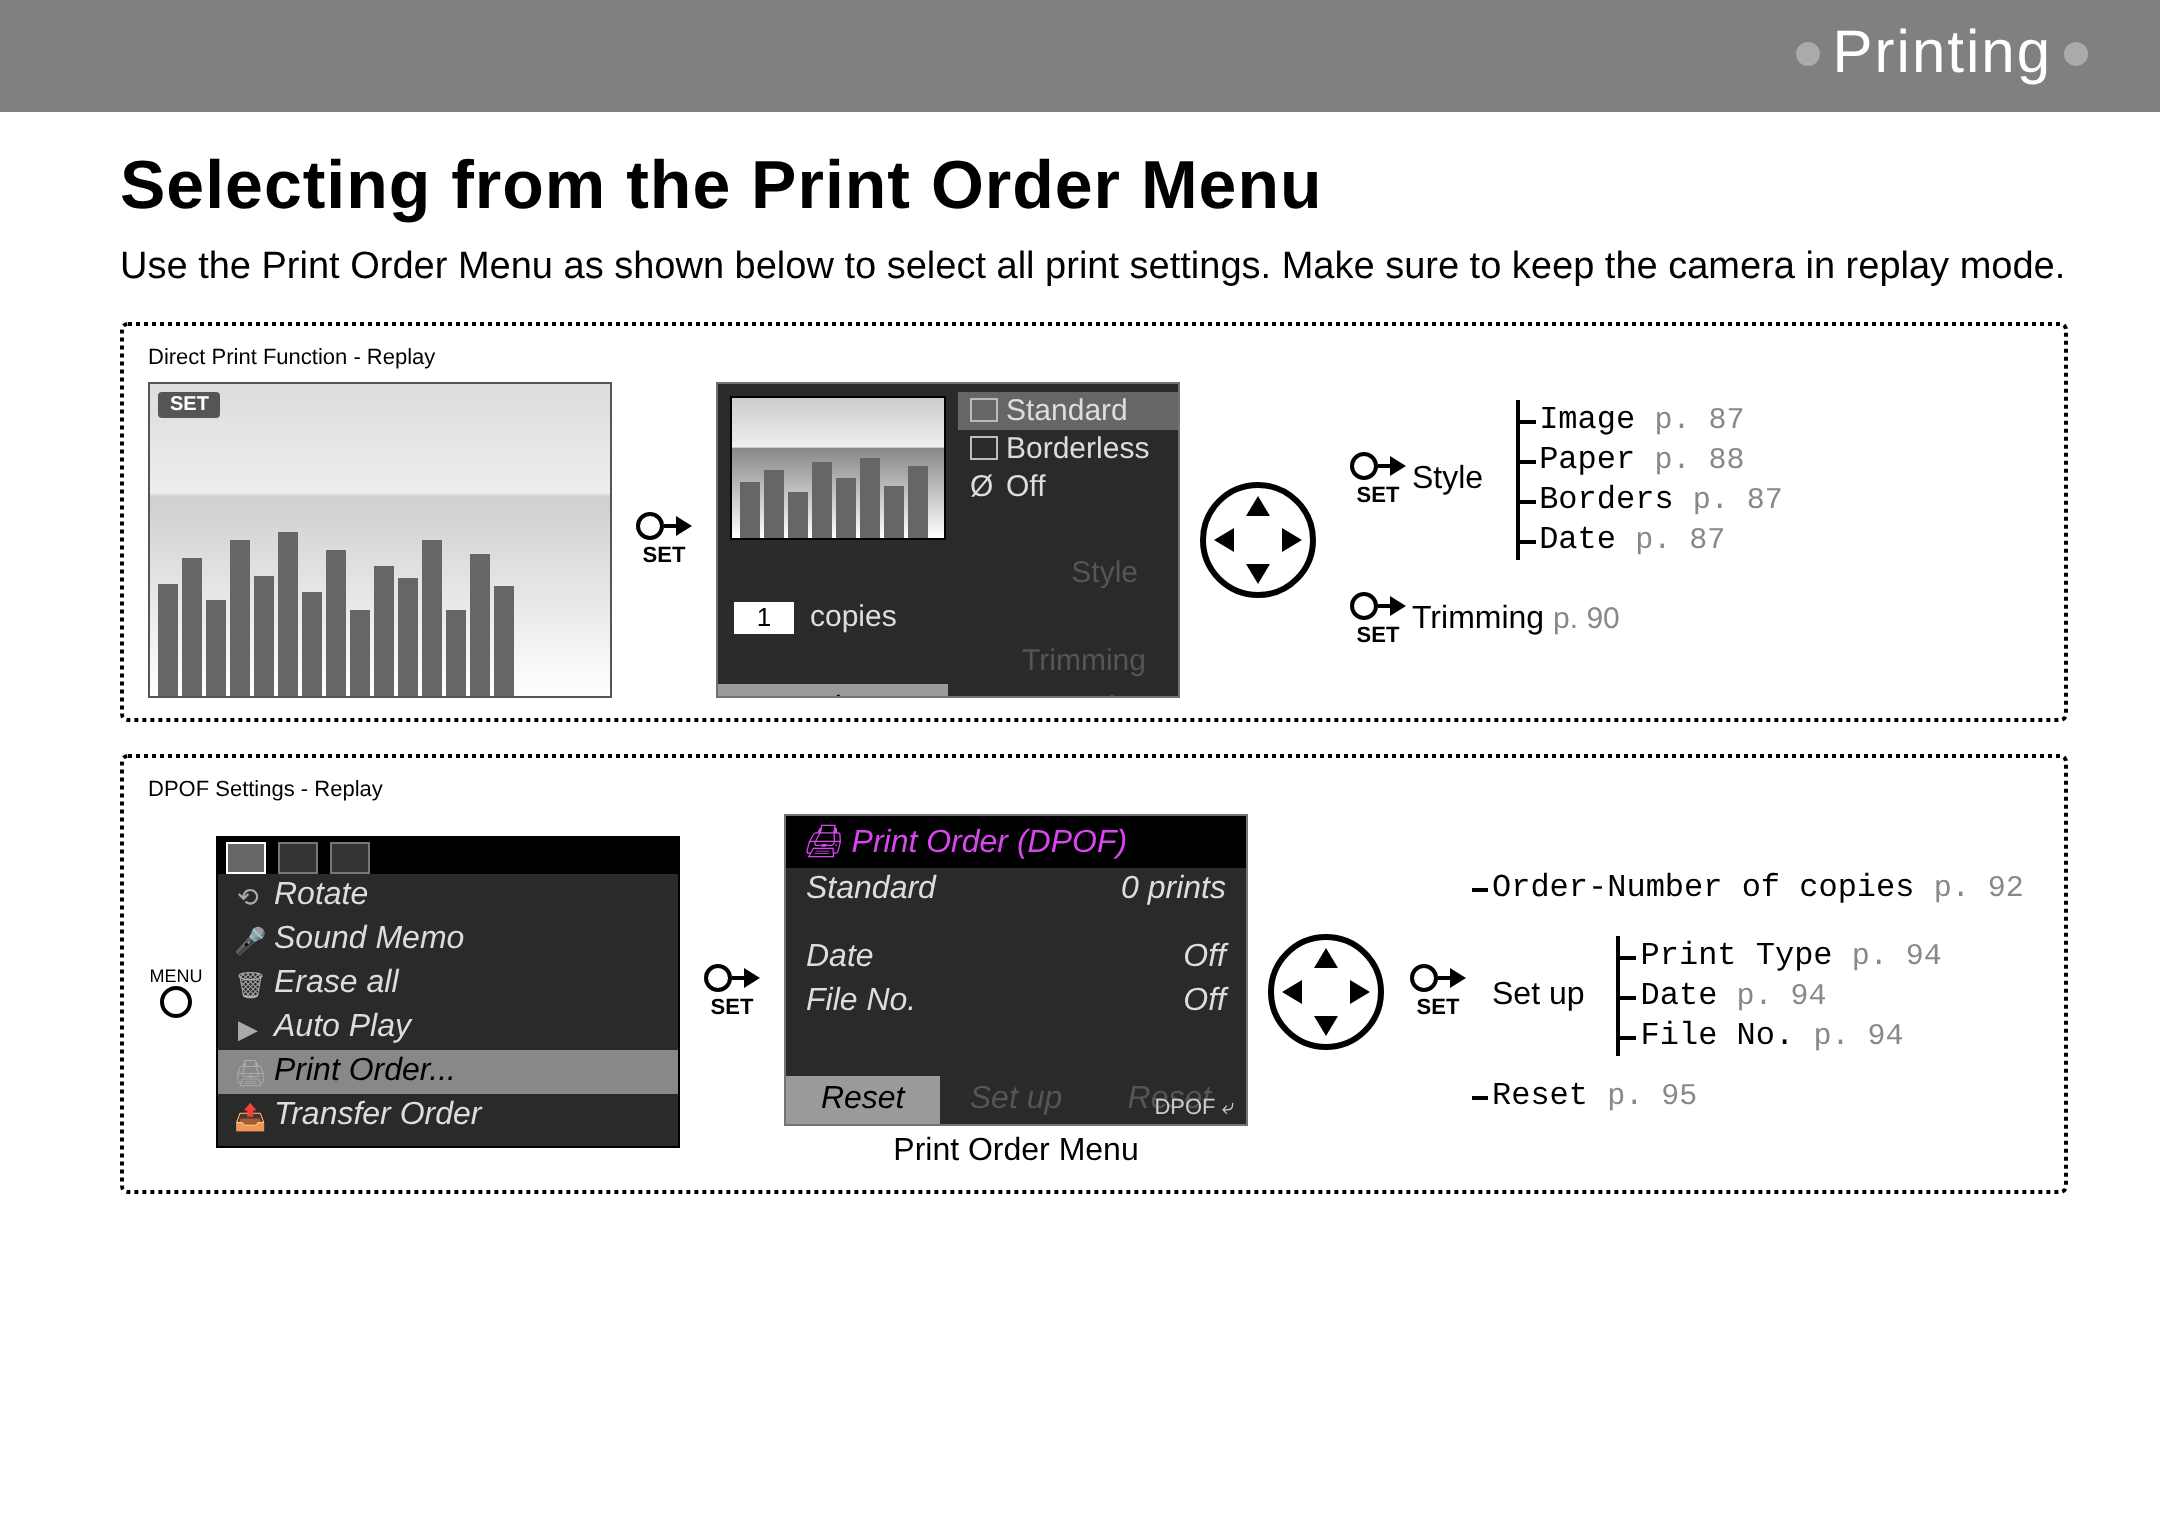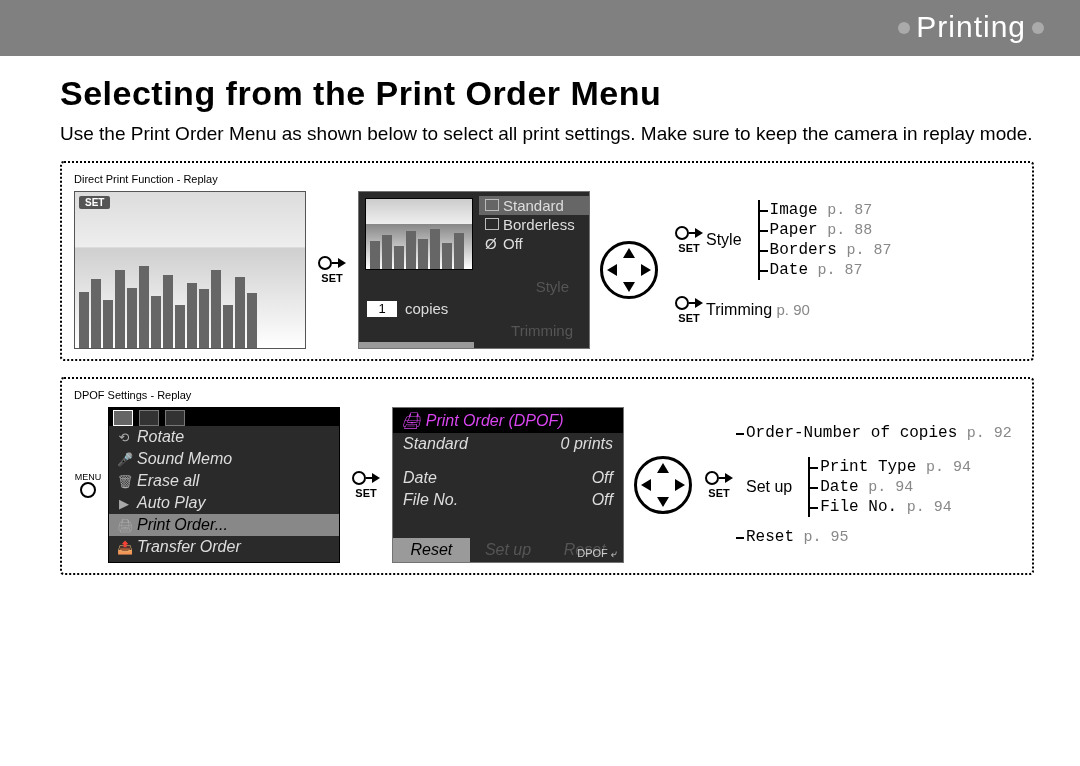--- a/index.html
+++ b/index.html
@@ -365,20 +365,21 @@
             </div>
         <div style="position:absolute;bottom:0;left:0;right:0;">
           <div class="dpof-bottom">
             <div class="b sel">Reset</div>
             <div class="b dim">Set up</div>
             <div class="b dim">Reset</div>
           </div>
         </div>
         <div class="menu-return">DPOF ⤶</div>
       </div>
+      <div class="img-caption">Print Order Menu</div>
       </div>
 
       <div class="dpad">
         <div class="arrow up"></div>
           <div class="arrow down"></div>
           <div class="arrow left"></div>
           <div class="arrow right"></div>
       </div>
 
       <div class="conn" style="width:34px;">

